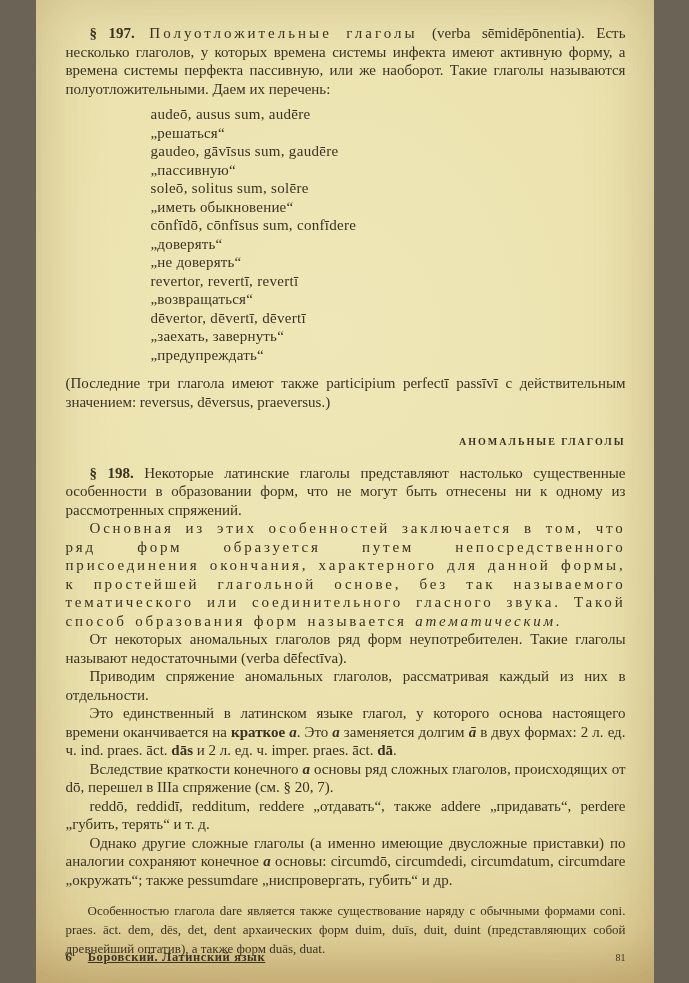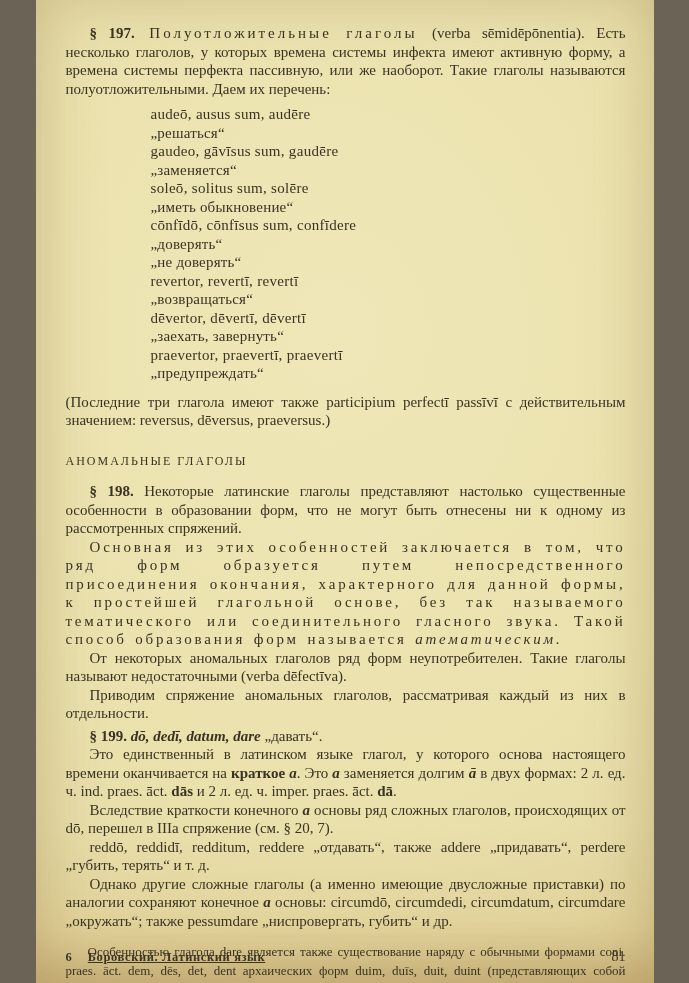--- a/index.html
+++ b/index.html
@@ -24,54 +24,54 @@
   .b  { font-weight:bold; }
   .i  { font-style:italic; }
   .bi { font-weight:bold; font-style:italic; }
   .title-sp { letter-spacing:3px; }
   .verb-list { margin:7px 0 7px 85px; }
   .verb-row { display:flex;flex-direction:column; }
   .verb-lat { width:282px; letter-spacing:0.3px; }
   .verb-rus { letter-spacing:0.2px; }
   .note { margin-top:10px; }
   .heading {
-    text-align:left; text-indent:0;
-    font-weight:normal; letter-spacing:2px;
-    margin:22px 0 12px; font-size:12px;
+    text-align:right; text-indent:0;
+    font-weight:bold; letter-spacing:2px;
+    margin:22px 0 12px; font-size:10px;
   }
   .spaced { letter-spacing:2.8px; word-spacing:2px; }
   .h199 { margin-top:4px; text-align:left; }
   .footnote { margin-top:12px; font-size:13px; line-height:19px; text-indent:22px; }
   .footer {
     position:absolute; left:30px; right:28px; bottom:18px;
     display:flex; align-items:baseline;
     font-size:12.5px; color:#3d3524;
   }
   .sig { font-weight:bold; }
   .colophon { margin-left:16px; font-weight:bold; letter-spacing:0.6px;text-decoration:underline; }
-  .pagenum { margin-left:auto; font-size:14px; }
+  .pagenum { margin-left:auto; font-size:10px; }
 </style>
 </head>
 <body>
 
 <div class="page">
   <div class="content">
 
     <p class="indent">
       <span class="b">§ 197.</span><span class="title-sp"> Полуотложительные глаголы </span><span>(verba sēmidēpōnentia).</span><span> Есть несколько глаголов, у которых времена системы инфекта имеют активную форму, а времена системы перфекта пассивную, или же наоборот. Такие глаголы называются полуотложительными. Даем их перечень:</span>
     </p>
 
     <div class="verb-list">
       <div class="verb-row">
         <span class="verb-lat">audeō, ausus sum, audēre</span>
           <span class="verb-rus">„решаться“</span>
       </div>
       <div class="verb-row">
         <span class="verb-lat">gaudeo, gāvīsus sum, gaudēre</span>
-          <span class="verb-rus">„заменяется“</span>
+          <span class="verb-rus">„пассивную“</span>
       </div>
       <div class="verb-row">
         <span class="verb-lat">soleō, solitus sum, solēre</span>
           <span class="verb-rus">„иметь обыкновение“</span>
       </div>
       <div class="verb-row">
         <span class="verb-lat">cōnfīdō, cōnfīsus sum, confīdere</span>
           <span class="verb-rus">„доверять“</span>
       </div>
       <div class="verb-row">
@@ -79,43 +79,39 @@
       </div>
       <div class="verb-row">
         <span class="verb-lat">revertor, revertī, revertī</span>
           <span class="verb-rus">„возвращаться“</span>
       </div>
       <div class="verb-row">
         <span class="verb-lat">dēvertor, dēvertī, dēvertī</span>
           <span class="verb-rus">„заехать, завернуть“</span>
       </div>
       <div class="verb-row">
-        <span class="verb-lat">praevertor, praevertī, praevertī</span>
           <span class="verb-rus">„предупреждать“</span>
       </div>
     </div>
 
     <p class="note">(Последние три глагола имеют также participium perfectī passīvī с действительным значением: reversus, dēversus, praeversus.)</p>
 
     <p class="heading">АНОМАЛЬНЫЕ ГЛАГОЛЫ</p>
 
     <p class="indent">
       <span class="b">§ 198.</span><span> Некоторые латинские глаголы представляют настолько существенные особенности в образовании форм, что не могут быть отнесены ни к одному из рассмотренных спряжений.</span>
     </p>
 
     <p class="indent spaced">
       <span>Основная из этих особенностей заключается в том, что ряд форм образуется путем непосредственного присоединения окончания, характерного для данной формы, к простейшей глагольной основе, без так называемого тематического или соединительного гласного звука. Такой способ образования форм называется </span><span class="i">атематическим.</span>
     </p>
 
     <p class="indent">От некоторых аномальных глаголов ряд форм неупотребителен. Такие глаголы называют недостаточными (verba dēfectīva).</p>
     <p class="indent">Приводим спряжение аномальных глаголов, рассматривая каждый из них в отдельности.</p>
 
-    <p class="indent h199">
-      <span class="b">§ 199.</span><span class="bi"> dō, dedī, datum, dare </span><span>„давать“.</span>
-    </p>
 
     <p class="indent">
       <span>Это единственный в латинском языке глагол, у которого основа настоящего времени оканчивается на </span><span class="b">краткое </span><span class="bi">a</span><span>. Это </span><span class="bi">a</span><span> заменяется долгим </span><span class="bi">ā</span><span> в двух формах: 2 л. ед. ч. ind. praes. āct. </span><span class="b">dās</span><span> и 2 л. ед. ч. imper. praes. āct. </span><span class="b">dā</span><span>.</span>
     </p>
 
     <p class="indent">
       <span>Вследствие краткости конечного </span><span class="bi">a</span><span> основы ряд сложных глаголов, происходящих от dō, перешел в IIIa спряжение (см. § 20, 7).</span>
     </p>
 
     <p class="indent">reddō, reddidī, redditum, reddere „отдавать“, также addere „придавать“, perdere „губить, терять“ и т. д.</p>

